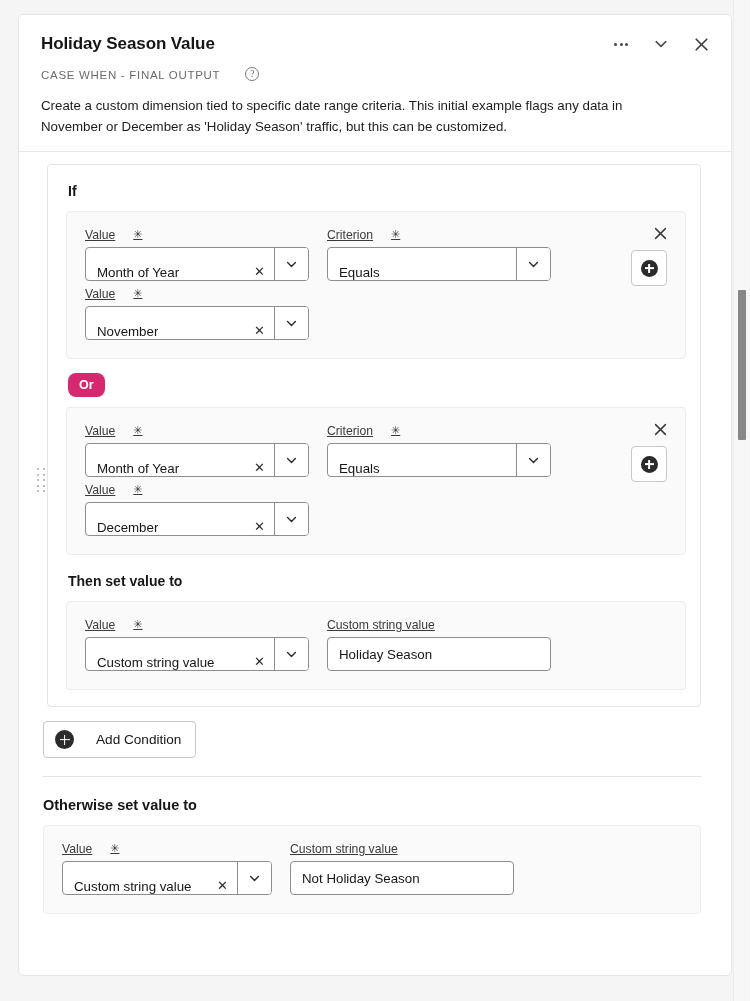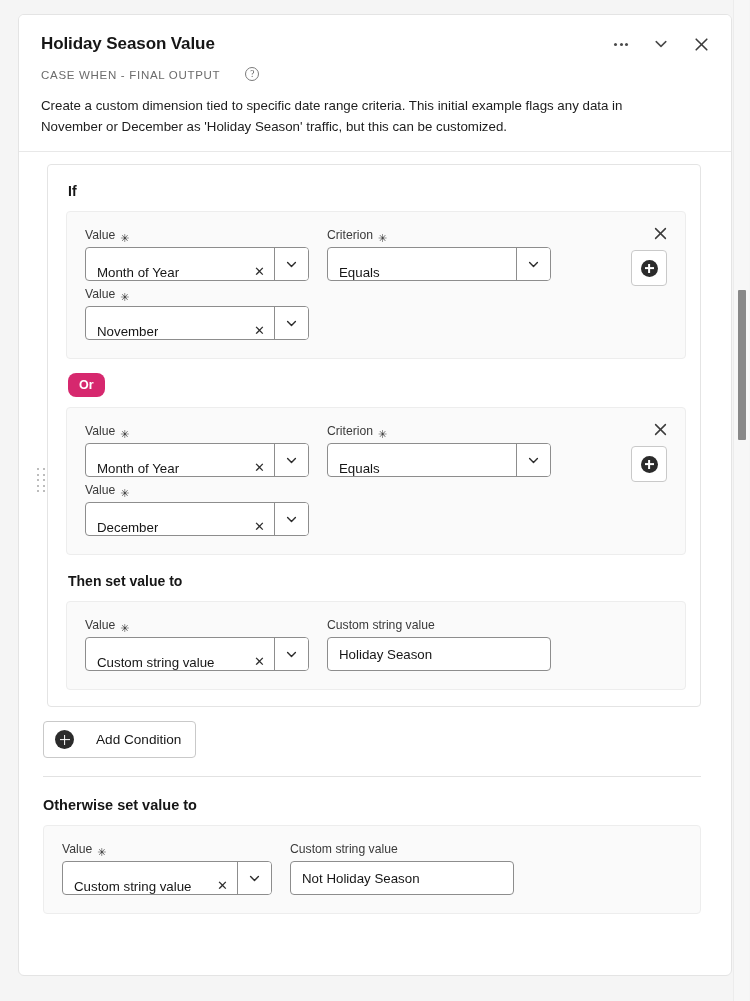--- a/index.html
+++ b/index.html
@@ -210,23 +210,24 @@
 
   .field {
     display: flex;
     flex-direction: column;
   }
   .field-label {
     font-size: 12.2px;
     color: #3a3a3a;
     margin-bottom: 5px;
     display: flex;
-    align-items: flex-end;
-    gap: 5px;
+    align-items: flex-start;
+    gap: 18px;
     line-height: 14px;
+    text-decoration: underline;
   }
   .req-star {
     font-size: 11px;
     color: #3a3a3a;
     line-height: 10px;
     position: relative;
     top: 1px;
   }
 
   

